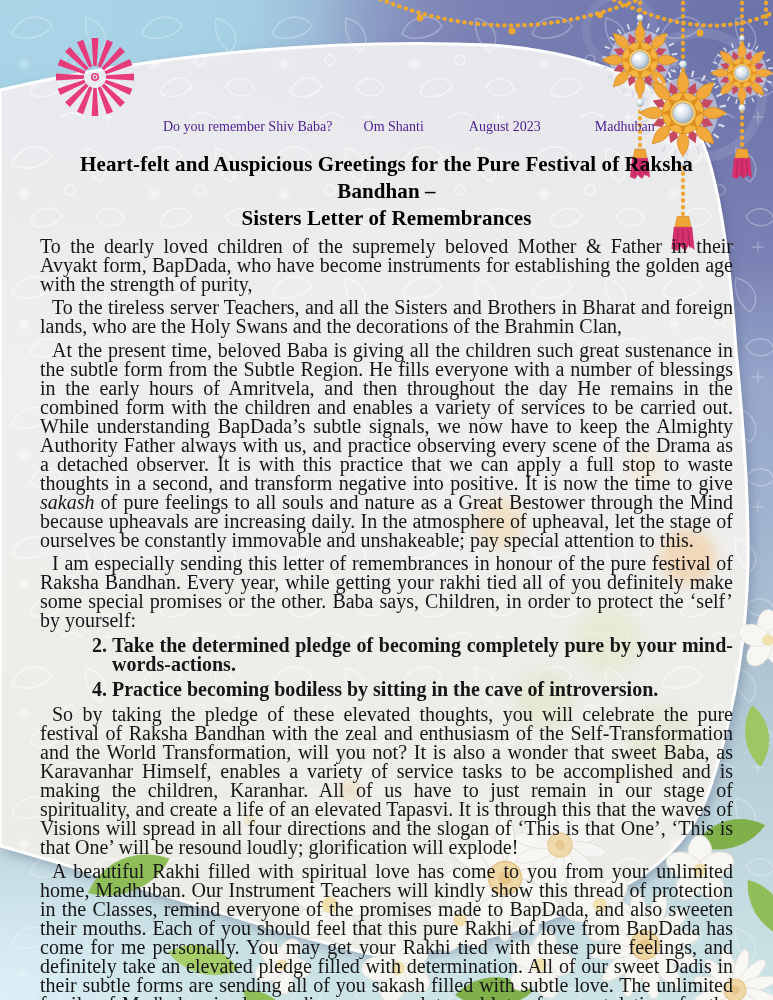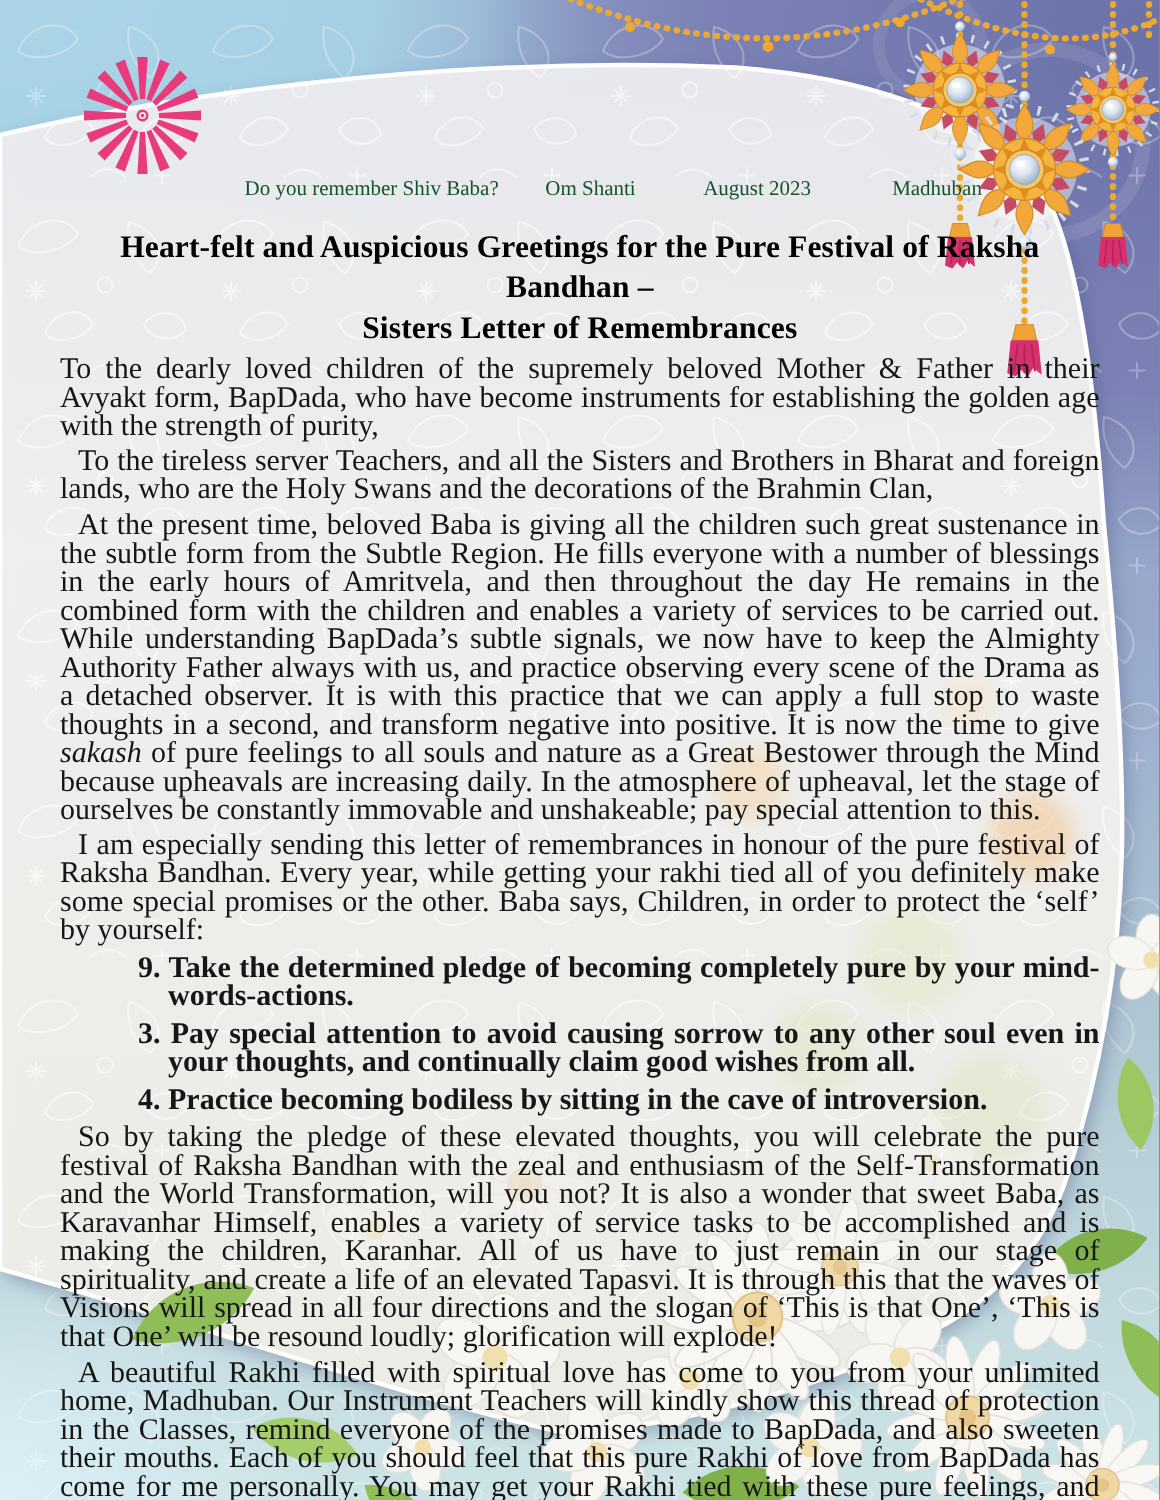--- a/index.html
+++ b/index.html
@@ -6,21 +6,21 @@
   .page{position:relative;width:773px;height:1000px;overflow:hidden;
         font-family:"Liberation Serif","DejaVu Serif",serif;background:#9aa9cc;}
   .bg{position:absolute;inset:0;
       background:
         radial-gradient(ellipse 300px 230px at 0% 100%, #dbeff7 0%, rgba(219,239,247,0) 70%),
         radial-gradient(ellipse 560px 440px at 99% 3%, #6b72a9 0%, #7b81b4 52%, rgba(123,129,180,0) 80%),
         radial-gradient(ellipse 520px 340px at 2% 0%, #abd5e7 0%, #a5cfe3 45%, rgba(165,207,227,0) 78%),
         linear-gradient(180deg, #8f9ec7 0%, #98a9cc 42%, #b4cbd5 72%, #cde4e7 100%);}
   svg.decor{position:absolute;inset:0;display:block;}
   .content{position:absolute;inset:0;padding:0 40px;color:#161616;z-index:5;}
-  .meta-row{display:flex;margin:119px 0 16px 123px;font-size:14px;line-height:16px;color:#14532d;}
+  .meta-row{display:flex;margin:119px 0 16px 123px;font-size:14px;line-height:16px;color:#4c1d95;}
   .m-oms{margin-left:31px}.m-date{margin-left:45px}.m-place{margin-left:54px}
   h1.title{margin:10px 0 0;font-size:21px;line-height:27px;font-weight:bold;
            text-align:center;color:#000000;letter-spacing:.1px;}
   .content p{margin:4.5px 0;font-size:20px;line-height:19px;text-align:justify;
              text-indent:12px;}
   .content p.noindent{text-indent:0;}
   .content p.list-item{font-weight:bold;padding-left:72px;text-indent:-20px;margin:6px 0;}
   .closing .service{margin-left:10px;}
 </style>
 </head>
@@ -240,22 +240,21 @@
     <h1 class="title">
       <span>Heart-felt and Auspicious Greetings for the Pure Festival of Raksha Bandhan –</span><br>
       <span>Sisters Letter of Remembrances</span>
     </h1>
 
     <p class="noindent">To the dearly loved children of the supremely beloved Mother &amp; Father in their Avyakt form, BapDada, who have become instruments for establishing the golden age with the strength of purity,</p>
     <p>To the tireless server Teachers, and all the Sisters and Brothers in Bharat and foreign lands, who are the Holy Swans and the decorations of the Brahmin Clan,</p>
     <p><span>At the present time, beloved Baba is giving all the children such great sustenance in the subtle form from the Subtle Region. He fills everyone with a number of blessings in the early hours of Amritvela, and then throughout the day He remains in the combined form with the children and enables a variety of services to be carried out. While understanding BapDada’s subtle signals, we now have to keep the Almighty Authority Father always with us, and practice observing every scene of the Drama as a detached observer. It is with this practice that we can apply a full stop to waste thoughts in a second, and transform negative into positive. It is now the time to give </span><i>sakash</i><span> of pure feelings to all souls and nature as a Great Bestower through the Mind because upheavals are increasing daily. In the atmosphere of upheaval, let the stage of ourselves be constantly immovable and unshakeable; pay special attention to this.</span></p>
     <p>I am especially sending this letter of remembrances in honour of the pure festival of Raksha Bandhan. Every year, while getting your rakhi tied all of you definitely make some special promises or the other. Baba says, Children, in order to protect the ‘self’ by yourself:</p>
 
-    <p class="list-item">9. Take the determined pledge of becoming completely pure by your mind-words-actions.</p>
-    <p class="list-item">3. Pay special attention to avoid causing sorrow to any other soul even in your thoughts, and continually claim good wishes from all.</p>
+    <p class="list-item">2. Take the determined pledge of becoming completely pure by your mind-words-actions.</p>
     <p class="list-item">4. Practice becoming bodiless by sitting in the cave of introversion.</p>
 
     <p>So by taking the pledge of these elevated thoughts, you will celebrate the pure festival of Raksha Bandhan with the zeal and enthusiasm of the Self-Transformation and the World Transformation, will you not? It is also a wonder that sweet Baba, as Karavanhar Himself, enables a variety of service tasks to be accomplished and is making the children, Karanhar. All of us have to just remain in our stage of spirituality, and create a life of an elevated Tapasvi. It is through this that the waves of Visions will spread in all four directions and the slogan of ‘This is that One’, ‘This is that One’ will be resound loudly; glorification will explode!</p>
     <p>A beautiful Rakhi filled with spiritual love has come to you from your unlimited home, Madhuban. Our Instrument Teachers will kindly show this thread of protection in the Classes, remind everyone of the promises made to BapDada, and also sweeten their mouths. Each of you should feel that this pure Rakhi of love from BapDada has come for me personally. You may get your Rakhi tied with these pure feelings, and definitely take an elevated pledge filled with determination. All of our sweet Dadis in their subtle forms are sending all of you sakash filled with subtle love. The unlimited family of Madhuban is also sending everyone lots and lots of congratulations for the auspicious Festival of Rakhi.</p>
 
 
   </div>
 </div>
 
 </body></html>

